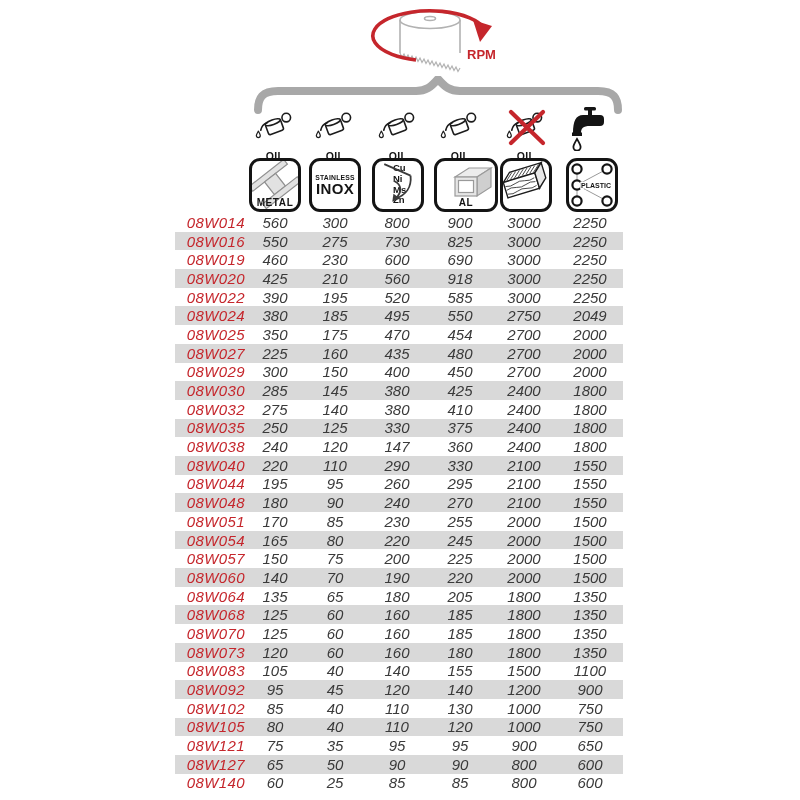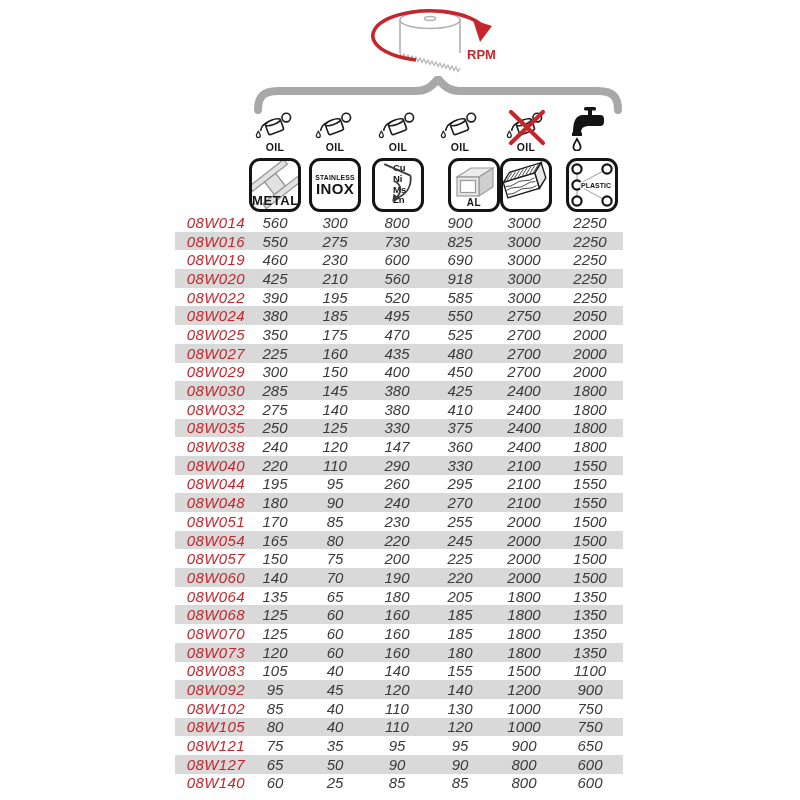--- a/index.html
+++ b/index.html
@@ -3,21 +3,21 @@
 <meta charset="utf-8">
 <style>
   html,body{margin:0;padding:0;background:#fff;}
   body{width:800px;height:800px;overflow:hidden;font-family:"Liberation Sans",sans-serif;}
   .page{position:relative;width:800px;height:800px;background:#fff;}
   .abs{position:absolute;}
 
   
   .lub{position:absolute;top:111px;width:44px;display:flex;flex-direction:column;align-items:center;}
   .lub svg.can{width:44px;height:30px;display:block;}
-  .lub .oil-label{font-size:10.5px;font-weight:bold;color:#141414;letter-spacing:.4px;margin-top:0;}
+  .lub .oil-label{font-size:10.5px;font-weight:bold;color:#141414;letter-spacing:.4px;margin-top:9px;}
   .xoverlay{position:absolute;top:109px;width:42px;height:40px;}
   .mat{position:absolute;top:158px;width:46px;height:48px;border:3px solid #141414;border-radius:11px;background:#fff;overflow:hidden;}
   .mat svg{display:block;width:46px;height:48px;}
   .mat .mat-label{position:absolute;left:0;right:0;bottom:1px;text-align:center;font-weight:bold;color:#141414;}
   .inox-box{display:flex;flex-direction:column;align-items:center;justify-content:center;}
   .inox-top{font-size:6.8px;font-weight:bold;color:#141414;letter-spacing:.2px;}
   .inox-main{font-size:15px;font-weight:bold;color:#141414;letter-spacing:.3px;line-height:1.05;}
   .cu-lines{position:absolute;left:4px;top:2px;display:flex;flex-direction:column;}
   .cu-lines span{font-size:9.5px;font-weight:bold;color:#141414;line-height:10.8px;margin-left:14px;}
   .chip{position:absolute;right:0px;top:2px;width:24px;height:42px;}
@@ -67,21 +67,21 @@
     <span class="oil-label">OIL</span>
   </div>
   <div class="mat" style="left:249px;">
     <svg viewBox="0 0 46 48">
       <g transform="rotate(-38 23 23)" fill="#e2e2e2" stroke="#909090" stroke-width="1.2">
         <polygon points="1,9 45,9 45,15 1,15"></polygon>
         <polygon points="16,15 30,15 30,31 16,31"></polygon>
         <polygon points="1,31 45,31 45,37 1,37"></polygon>
       </g>
     </svg>
-    <div class="mat-label" style="font-size:13px;letter-spacing:.6px;">METAL</div>
+    <div class="mat-label" style="font-size:10px;letter-spacing:.6px;">METAL</div>
   </div>
 
   <div class="lub" style="left:313px;">
     <svg class="can" viewBox="0 0 44 32">
       <g fill="none" stroke="#1c1c1c" stroke-width="1.7" stroke-linecap="round" stroke-linejoin="round">
         <circle cx="34" cy="7" r="4.6"></circle>
         <g transform="rotate(-20 22 17)">
           <rect x="13" y="11" width="17" height="12" rx="2" fill="#fff"></rect>
           <ellipse cx="21.5" cy="11.5" rx="8.5" ry="2.6" fill="#fff"></ellipse>
         </g>
@@ -131,21 +131,21 @@
         <g transform="rotate(-20 22 17)">
           <rect x="13" y="11" width="17" height="12" rx="2" fill="#fff"></rect>
           <ellipse cx="21.5" cy="11.5" rx="8.5" ry="2.6" fill="#fff"></ellipse>
         </g>
         <path d="M13.5,12.5 C9.5,14 7.5,17 6.8,20.5"></path>
         <path d="M4.3,21.5 C5.6,23.8 6.3,24.9 6.3,26.2 A2.1,2.1 0 0 1 2.1,26.2 C2.1,24.9 2.9,23.8 4.3,21.5 Z" stroke-width="1.3"></path>
       </g>
     </svg>
     <span class="oil-label">OIL</span>
   </div>
-  <div class="mat" style="left:448px;">
+  <div class="mat" style="left:434px;padding-left:12px;">
     <svg viewBox="0 0 46 48">
       <polygon points="6,16 20,7 42,7 28,16" fill="#ececec" stroke="#9a9a9a" stroke-width="1.2"></polygon>
       <polygon points="28,16 42,7 42,26 28,35" fill="#cfcfcf" stroke="#9a9a9a" stroke-width="1.2"></polygon>
       <rect x="6" y="16" width="22" height="19" fill="#e6e6e6" stroke="#9a9a9a" stroke-width="1.2"></rect>
       <rect x="9.5" y="19.5" width="15" height="12" fill="#fff" stroke="#9a9a9a" stroke-width="1.2"></rect>
     </svg>
     <div class="mat-label" style="font-size:10px;letter-spacing:.6px;">AL</div>
   </div>
 
   <div class="lub" style="left:504px;">
@@ -249,28 +249,28 @@
         <div class="cell num">3000</div>
         <div class="cell num">2250</div>
       </div>
       <div class="row band">
         <div class="cell code">08W024</div>
         <div class="cell num">380</div>
         <div class="cell num">185</div>
         <div class="cell num">495</div>
         <div class="cell num">550</div>
         <div class="cell num">2750</div>
-        <div class="cell num">2050</div>
+        <div class="cell num">2049</div>
       </div>
       <div class="row">
         <div class="cell code">08W025</div>
         <div class="cell num">350</div>
         <div class="cell num">175</div>
         <div class="cell num">470</div>
-        <div class="cell num">525</div>
+        <div class="cell num">454</div>
         <div class="cell num">2700</div>
         <div class="cell num">2000</div>
       </div>
       <div class="row band">
         <div class="cell code">08W027</div>
         <div class="cell num">225</div>
         <div class="cell num">160</div>
         <div class="cell num">435</div>
         <div class="cell num">480</div>
         <div class="cell num">2700</div>

